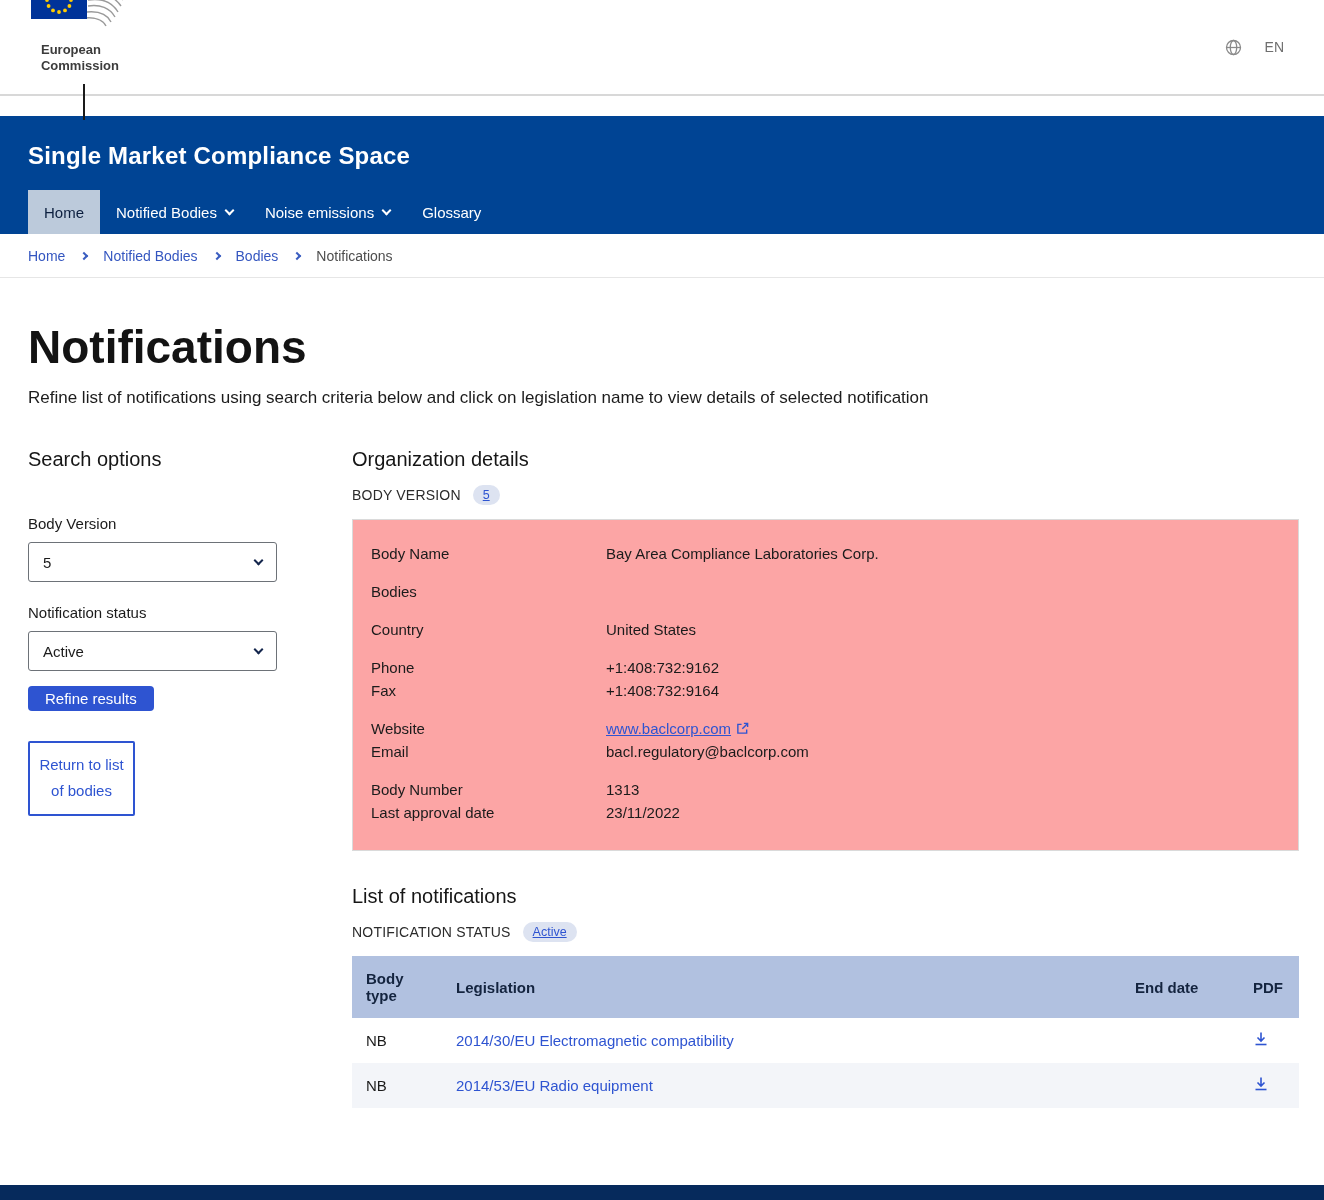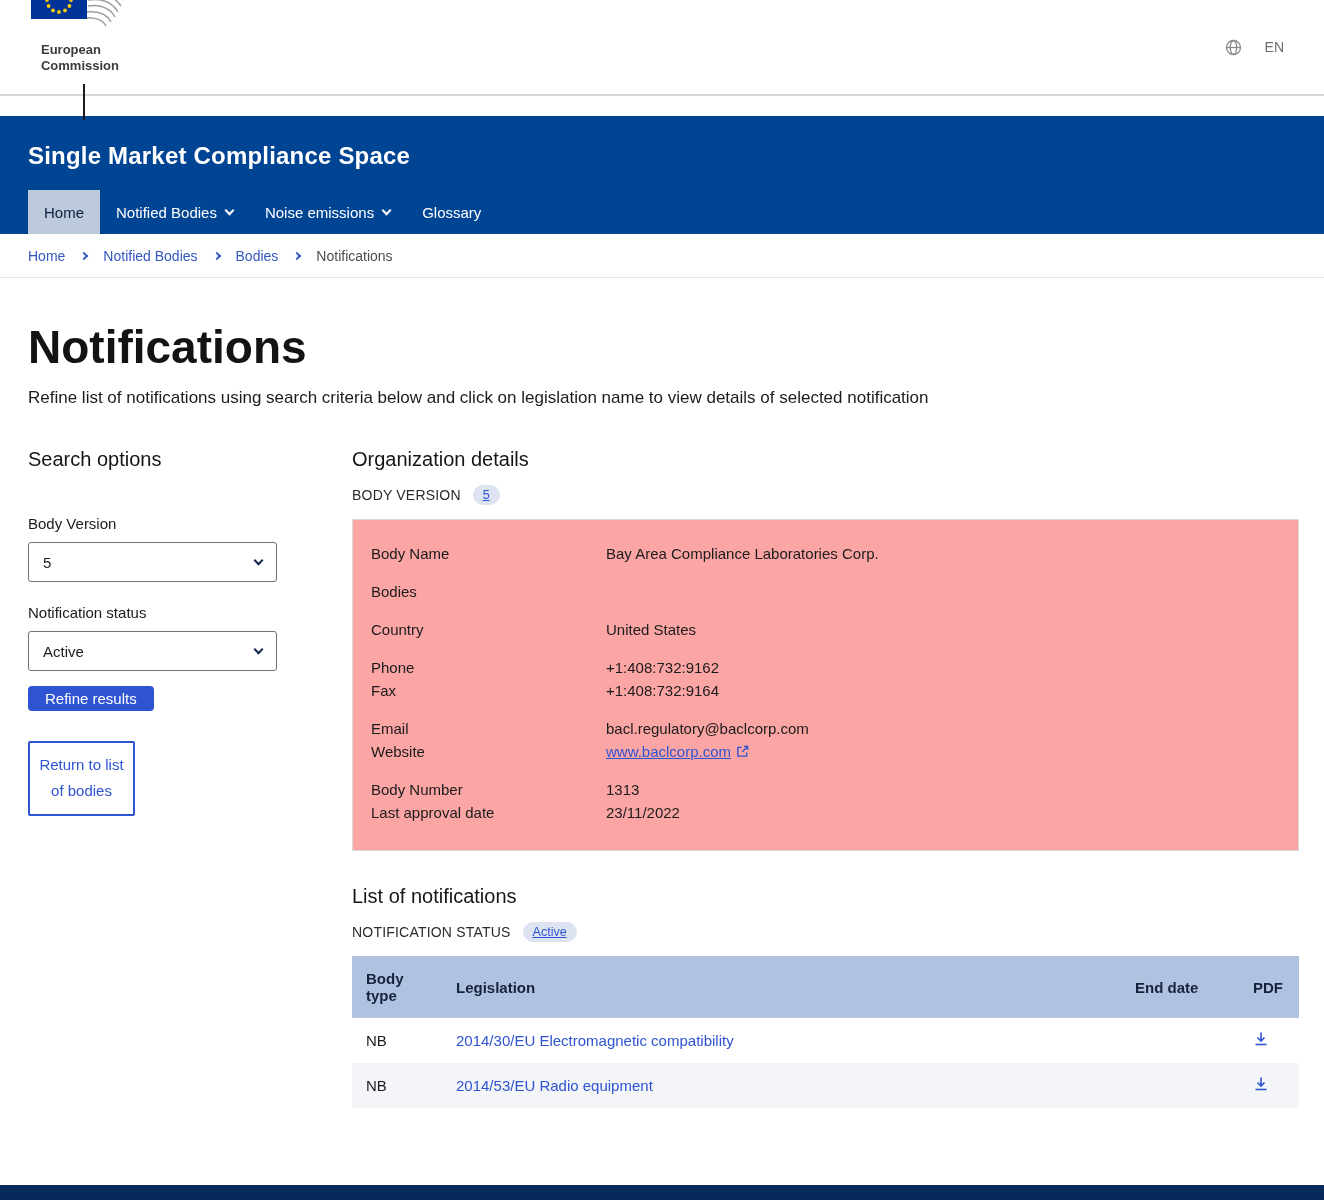--- a/index.html
+++ b/index.html
@@ -226,33 +226,33 @@
             <span class="org-label">Phone</span>
             <span class="org-value">+1:408:732:9162</span>
           </div>
           <div class="org-row">
             <span class="org-label">Fax</span>
             <span class="org-value">+1:408:732:9164</span>
           </div>
         </div>
         <div class="org-group">
           <div class="org-row">
-            <span class="org-label">Email</span>
-            <span class="org-value">bacl.regulatory@baclcorp.com</span>
-          </div>
-          <div class="org-row">
             <span class="org-label">Website</span>
             <a class="link u">
               <span>www.baclcorp.com</span>
               <svg width="13" height="13" viewBox="0 0 14 14">
                 <path d="M6 2.5H2v9.5h9.5V8" fill="none" stroke="#2e54d1" stroke-width="1.5"></path>
                 <path d="M8.5 1.5H12.5V5.5" fill="none" stroke="#2e54d1" stroke-width="1.5"></path>
                 <path d="M12.2 1.8L6.8 7.2" fill="none" stroke="#2e54d1" stroke-width="1.5"></path>
               </svg>
             </a>
+          </div>
+          <div class="org-row">
+            <span class="org-label">Email</span>
+            <span class="org-value">bacl.regulatory@baclcorp.com</span>
           </div>
         </div>
         <div class="org-group">
           <div class="org-row">
             <span class="org-label">Body Number</span>
             <span class="org-value">1313</span>
           </div>
           <div class="org-row">
             <span class="org-label">Last approval date</span>
             <span class="org-value">23/11/2022</span>

